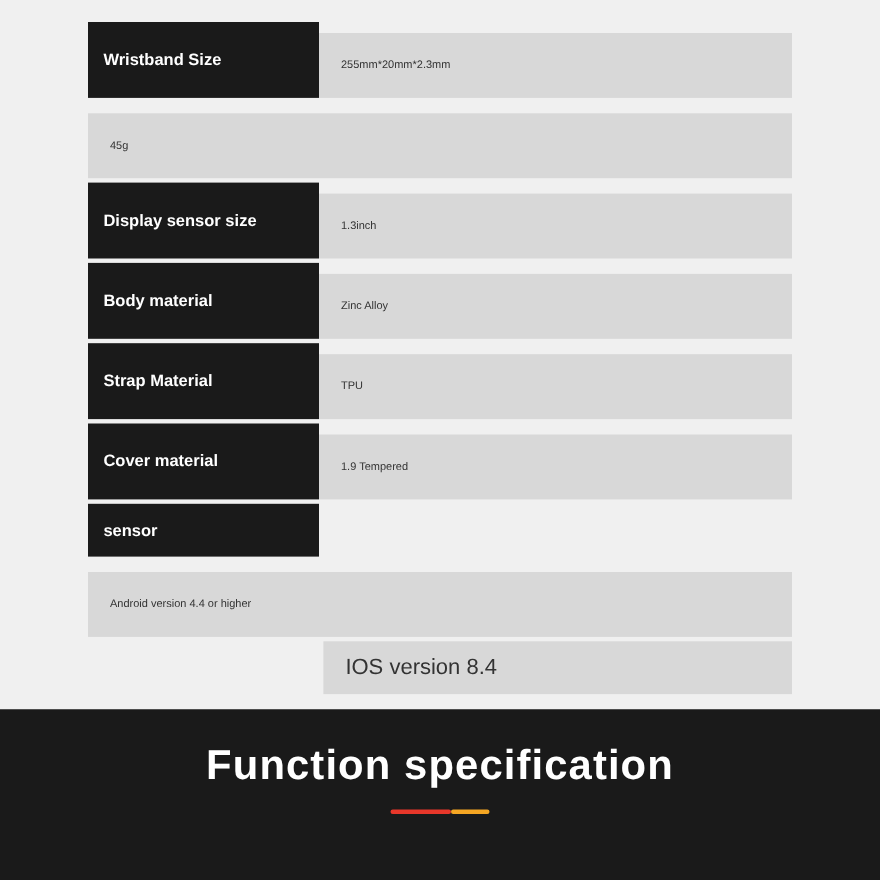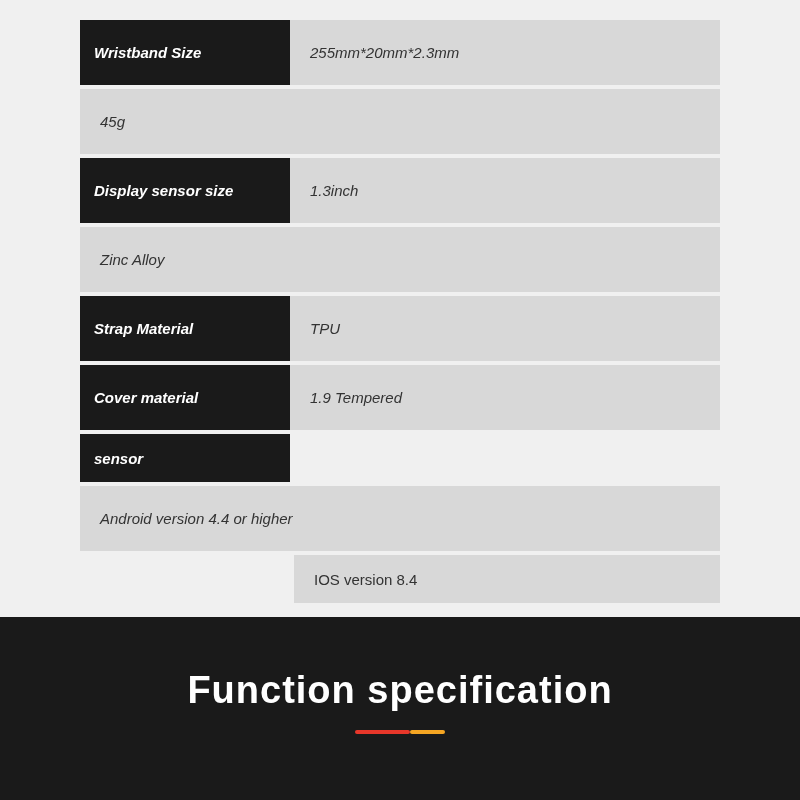--- a/index.html
+++ b/index.html
@@ -11,67 +11,67 @@
       overflow: hidden;
     }
     .top-section {
       background-color: #f0f0f0;
       padding: 20px 80px 10px 80px;
     }
     .spec-row {
       display: flex;
       margin-bottom: 4px;
       min-height: 48px;
-      font-style: italic;
     }
     .spec-label {
       background-color: #1a1a1a;
       color: #ffffff;
       font-size: 15px;
       font-weight: bold;
       padding: 12px 14px;
       width: 210px;
       min-width: 210px;
       display: flex;
       align-items: center;
     }
     .spec-value {
       background-color: #d8d8d8;
       color: #333333;
-      font-size: 15px;
+      font-size: 10px;
       padding: 24px 20px;
       flex: 1;
       display: flex;
       align-items: center;
+      margin-top: 10px;
     }
     .spec-value-only {
       background-color: #d8d8d8;
       color: #333333;
-      font-size: 15px;
+      font-size: 20px;
       padding: 12px 20px;
       margin-left: 214px;
       margin-bottom: 4px;
       display: flex;
       align-items: center;
       min-height: 48px;
     }
     .bottom-section {
       background-color: #1a1a1a;
       padding: 30px 80px 20px 80px;
       display: flex;
       flex-direction: column;
       align-items: center;
     }
     .function-title {
       color: #ffffff;
       font-size: 38px;
       font-weight: bold;
       font-family: Arial, sans-serif;
       letter-spacing: 1px;
-      margin-top: 22px;
+      margin-top: 0;
       margin-bottom: 18px;
     }
     .underline-container {
       display: flex;
       gap: 0;
     }
     .underline-red {
       height: 4px;
       width: 55px;
       background-color: #e8372a;
@@ -93,20 +93,21 @@
     <div class="spec-value">255mm*20mm*2.3mm</div>
   </div>
   <div class="spec-row">
     <div class="spec-value">45g</div>
   </div>
   <div class="spec-row">
     <div class="spec-label">Display sensor size</div>
     <div class="spec-value">1.3inch</div>
   </div>
   <div class="spec-row">
+    <div class="spec-label">Body material</div>
     <div class="spec-value">Zinc Alloy</div>
   </div>
   <div class="spec-row">
     <div class="spec-label">Strap Material</div>
     <div class="spec-value">TPU</div>
   </div>
   <div class="spec-row">
     <div class="spec-label">Cover material</div>
     <div class="spec-value">1.9 Tempered</div>
   </div>

